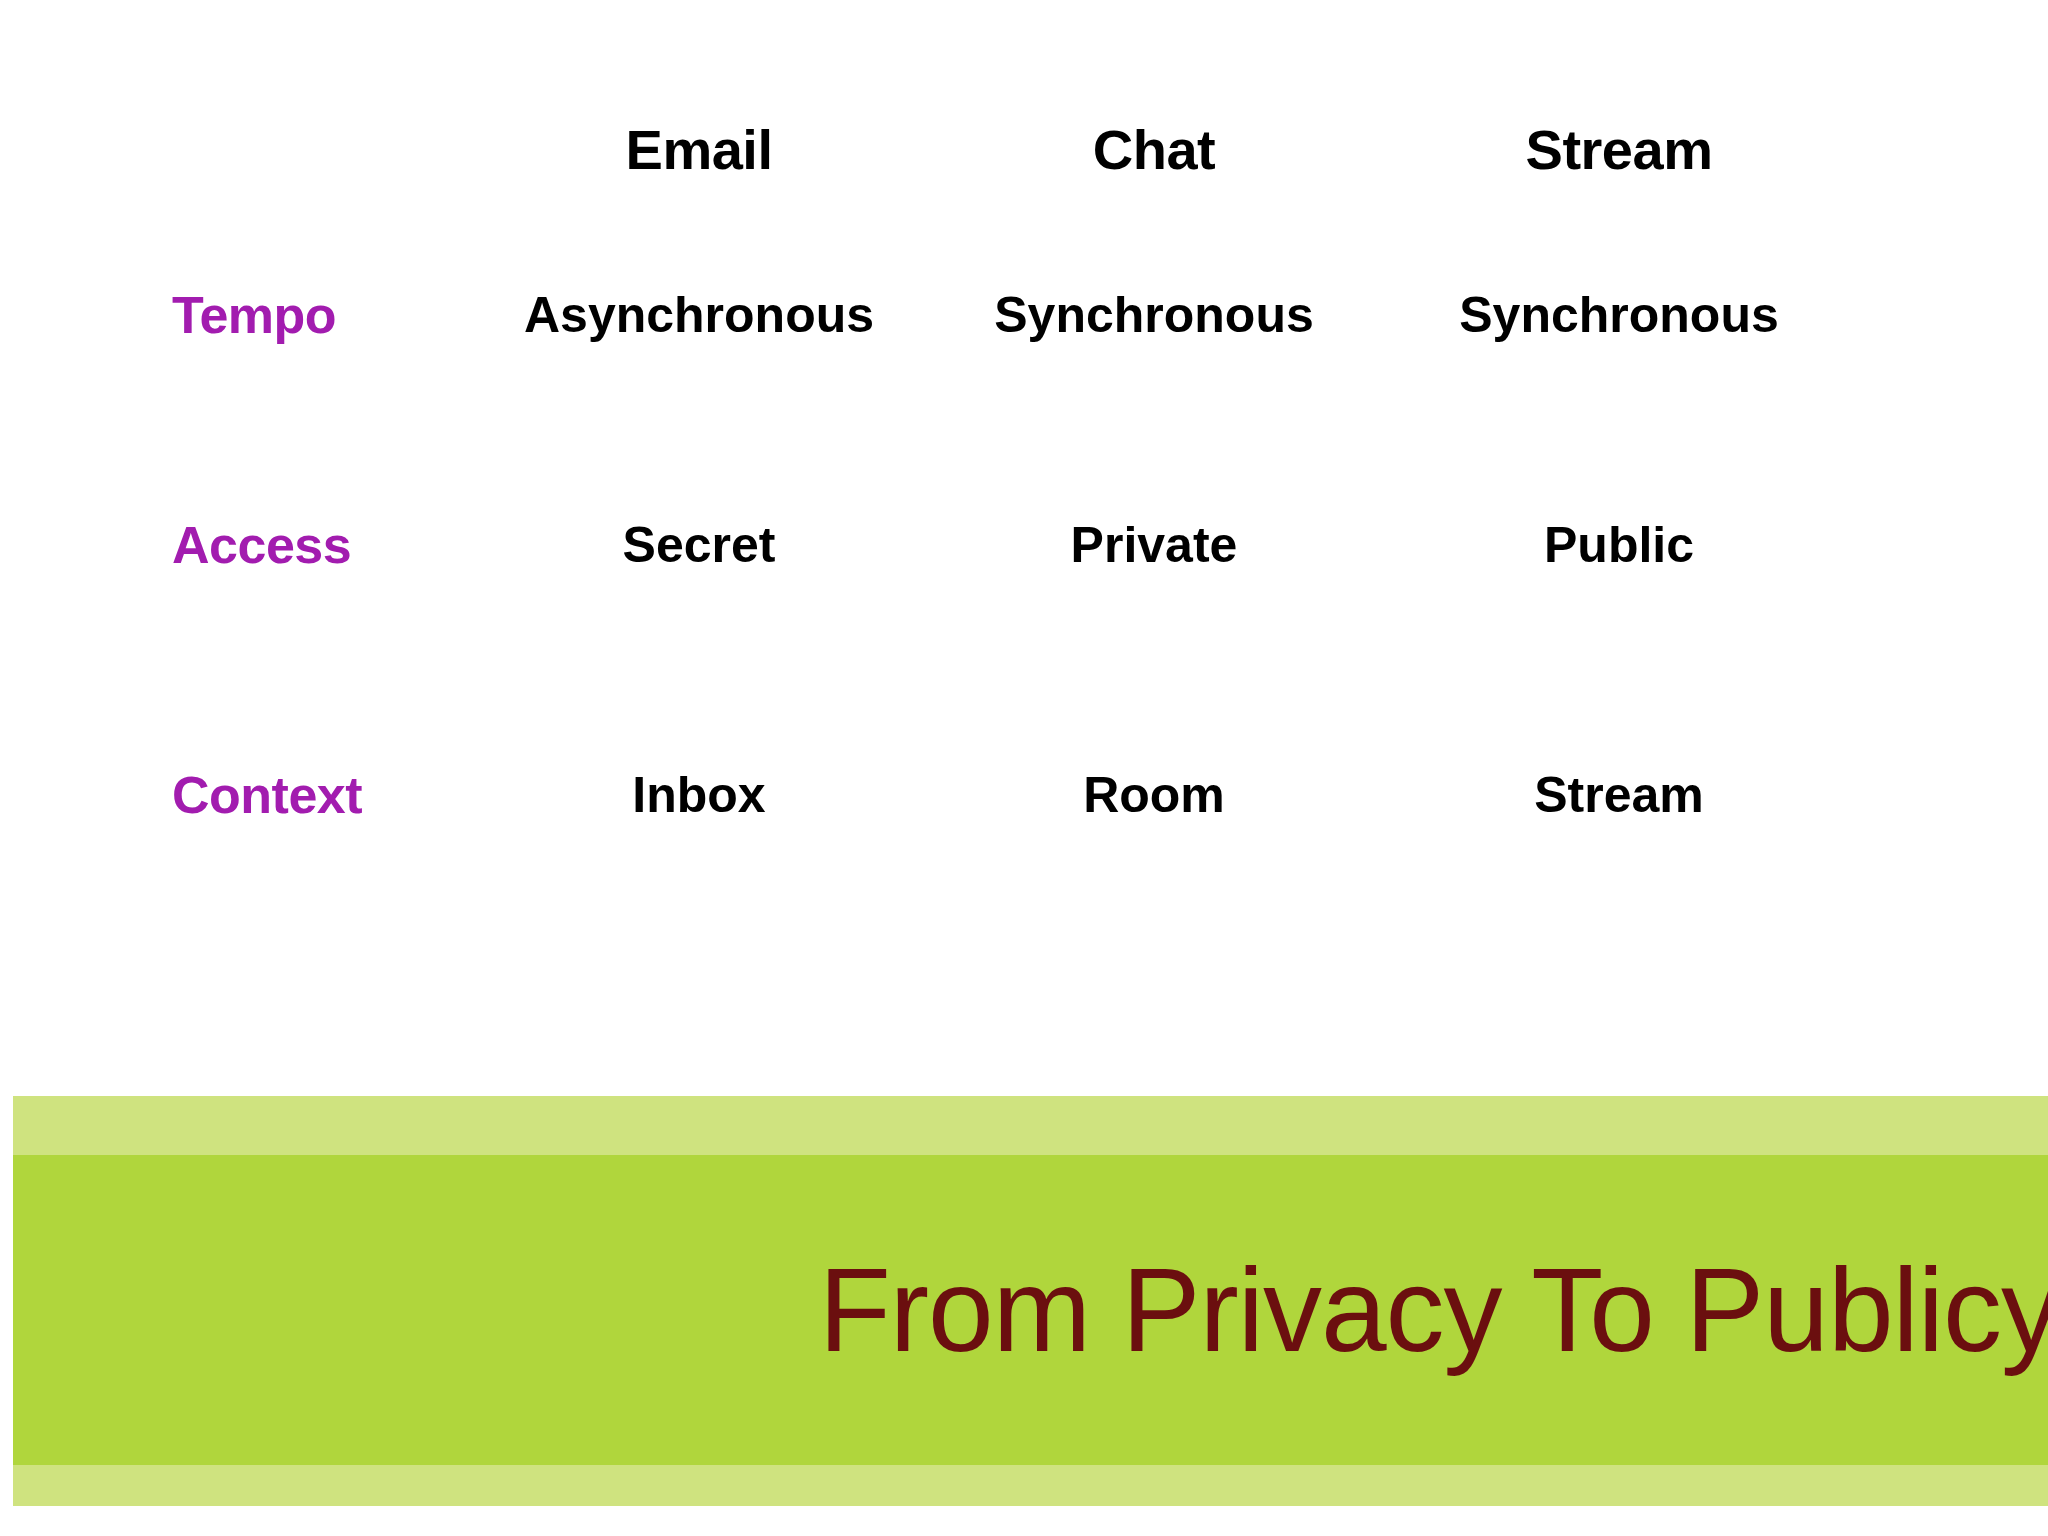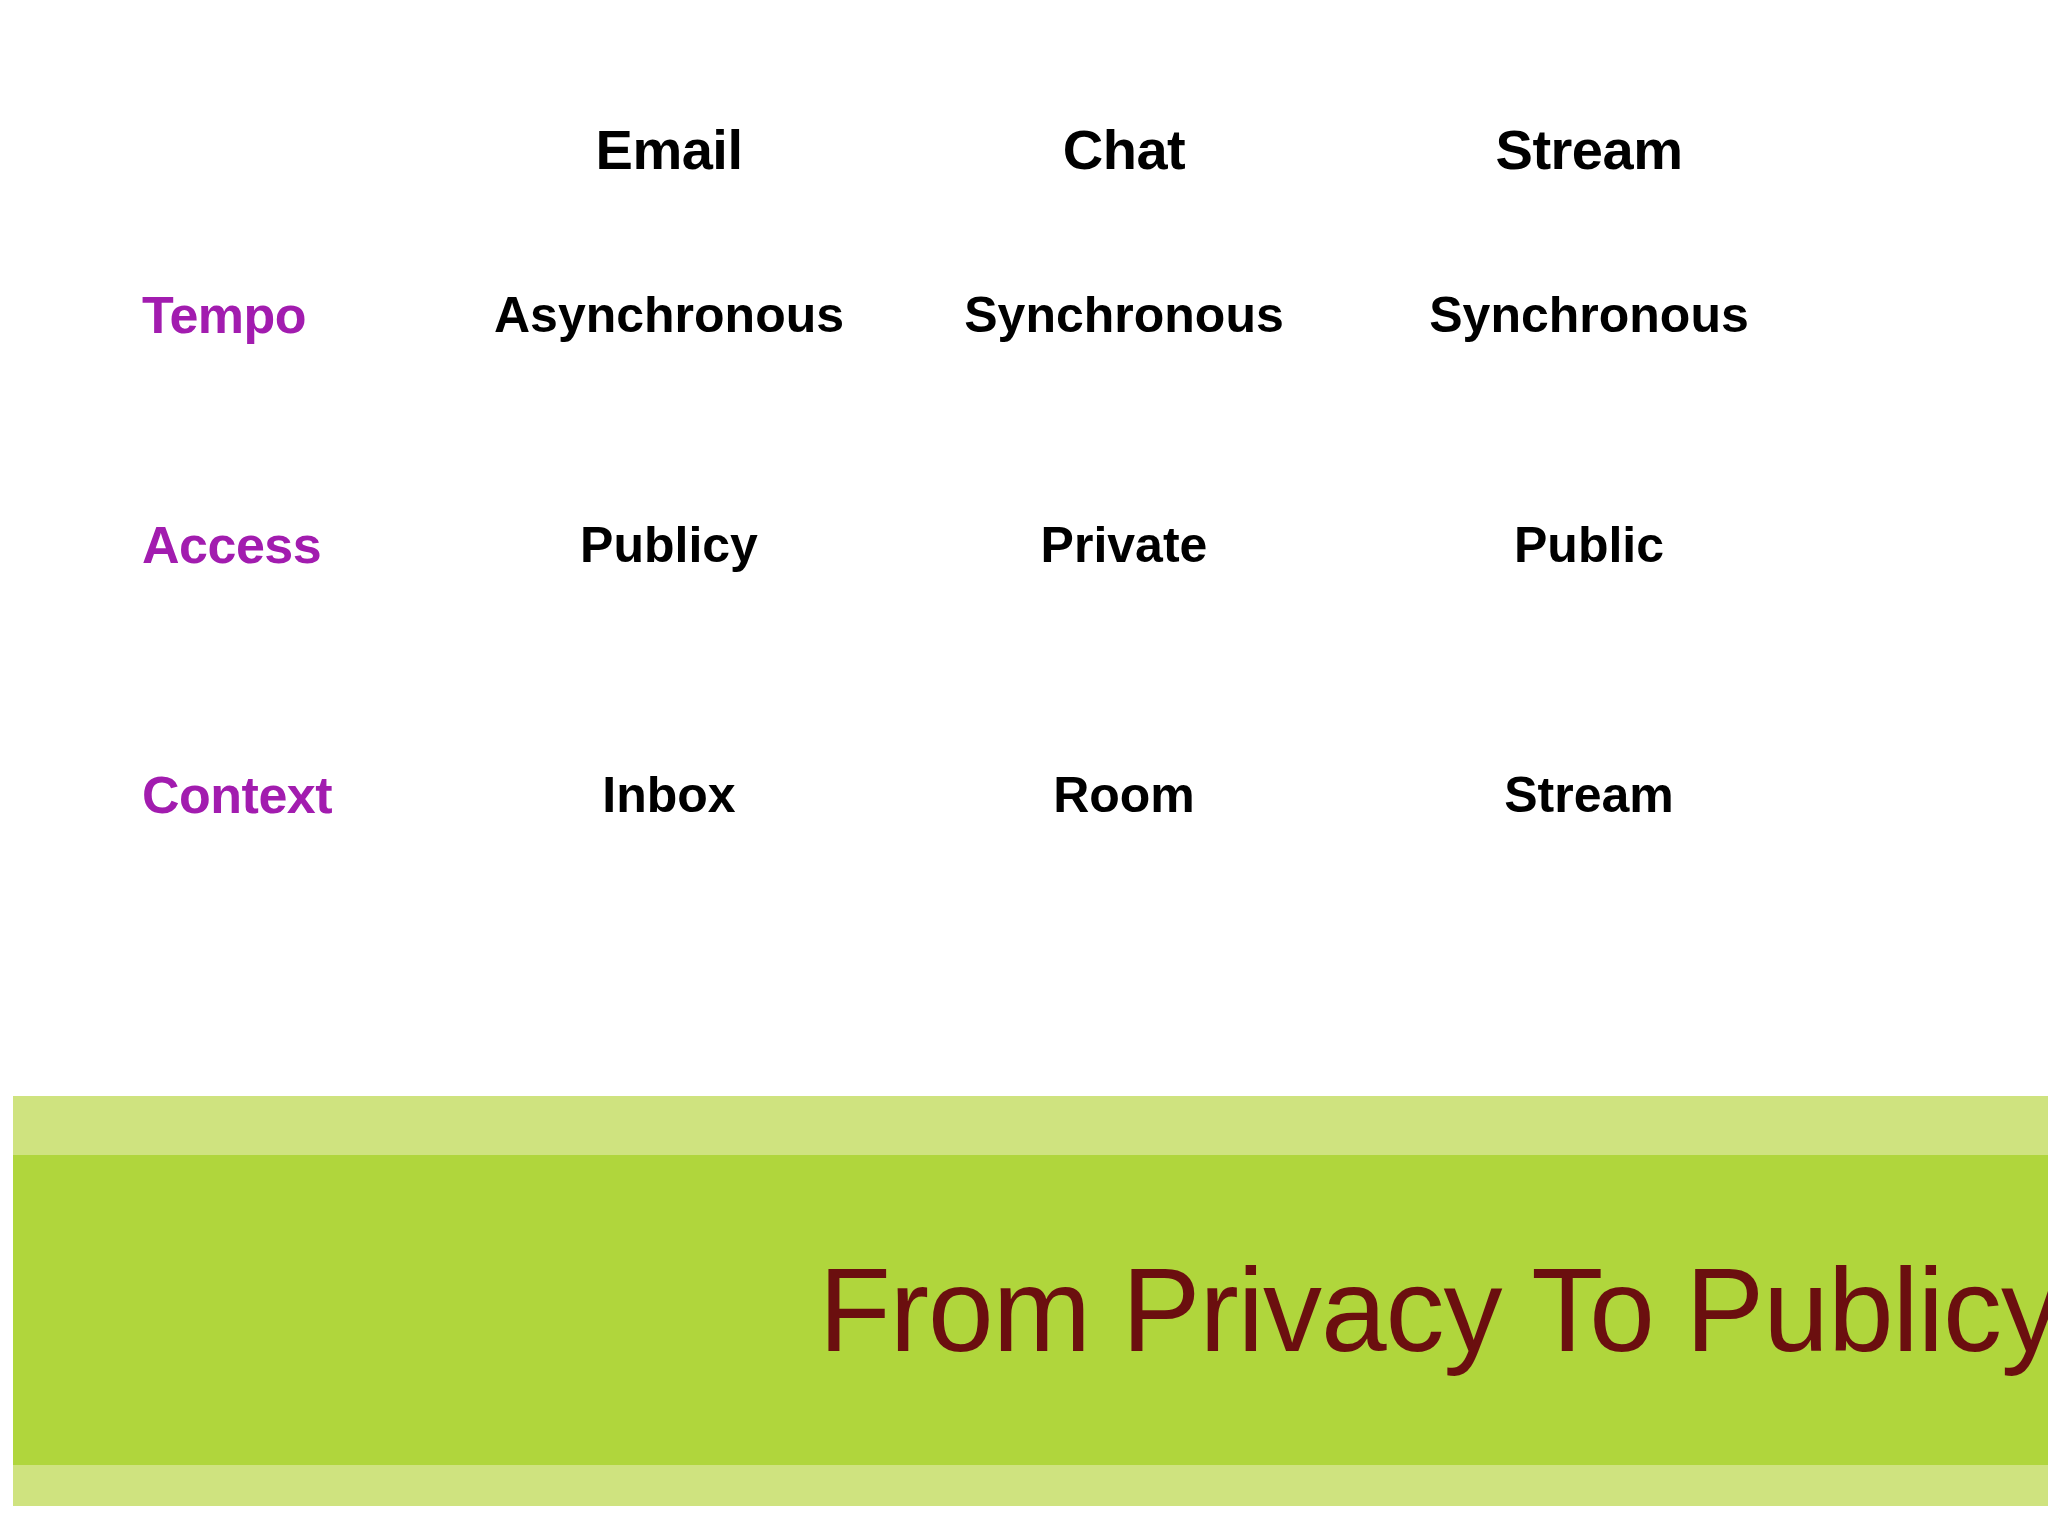--- a/index.html
+++ b/index.html
@@ -25,21 +25,21 @@
   .matrix {
     position: absolute;
     left: 0;
     top: 0;
     width: 2048px;
     height: 1090px;
   }
 
   .matrix-grid {
     position: absolute;
-    left: 134px;
+    left: 164px;
     top: 90px;
     width: 1730px;
     display: grid;
     grid-template-columns: 310px 450px 460px 470px;
     grid-template-rows: 120px 210px 250px 250px;
     align-items: center;
   }
 
   .col-head {
     text-align: center;
@@ -135,21 +135,21 @@
       <div class="col-head">Email</div>
       <div class="col-head">Chat</div>
       <div class="col-head">Stream</div>
 
       <div class="row-head">Tempo</div>
       <div class="cell">Asynchronous</div>
       <div class="cell">Synchronous</div>
       <div class="cell">Synchronous</div>
 
       <div class="row-head">Access</div>
-      <div class="cell">Publicy</div>
+      <div class="cell">Secret</div>
       <div class="cell">Private</div>
       <div class="cell">Public</div>
 
       <div class="row-head">Context</div>
       <div class="cell">Inbox</div>
       <div class="cell">Room</div>
       <div class="cell">Stream</div>
 
     </div>
   </div>

